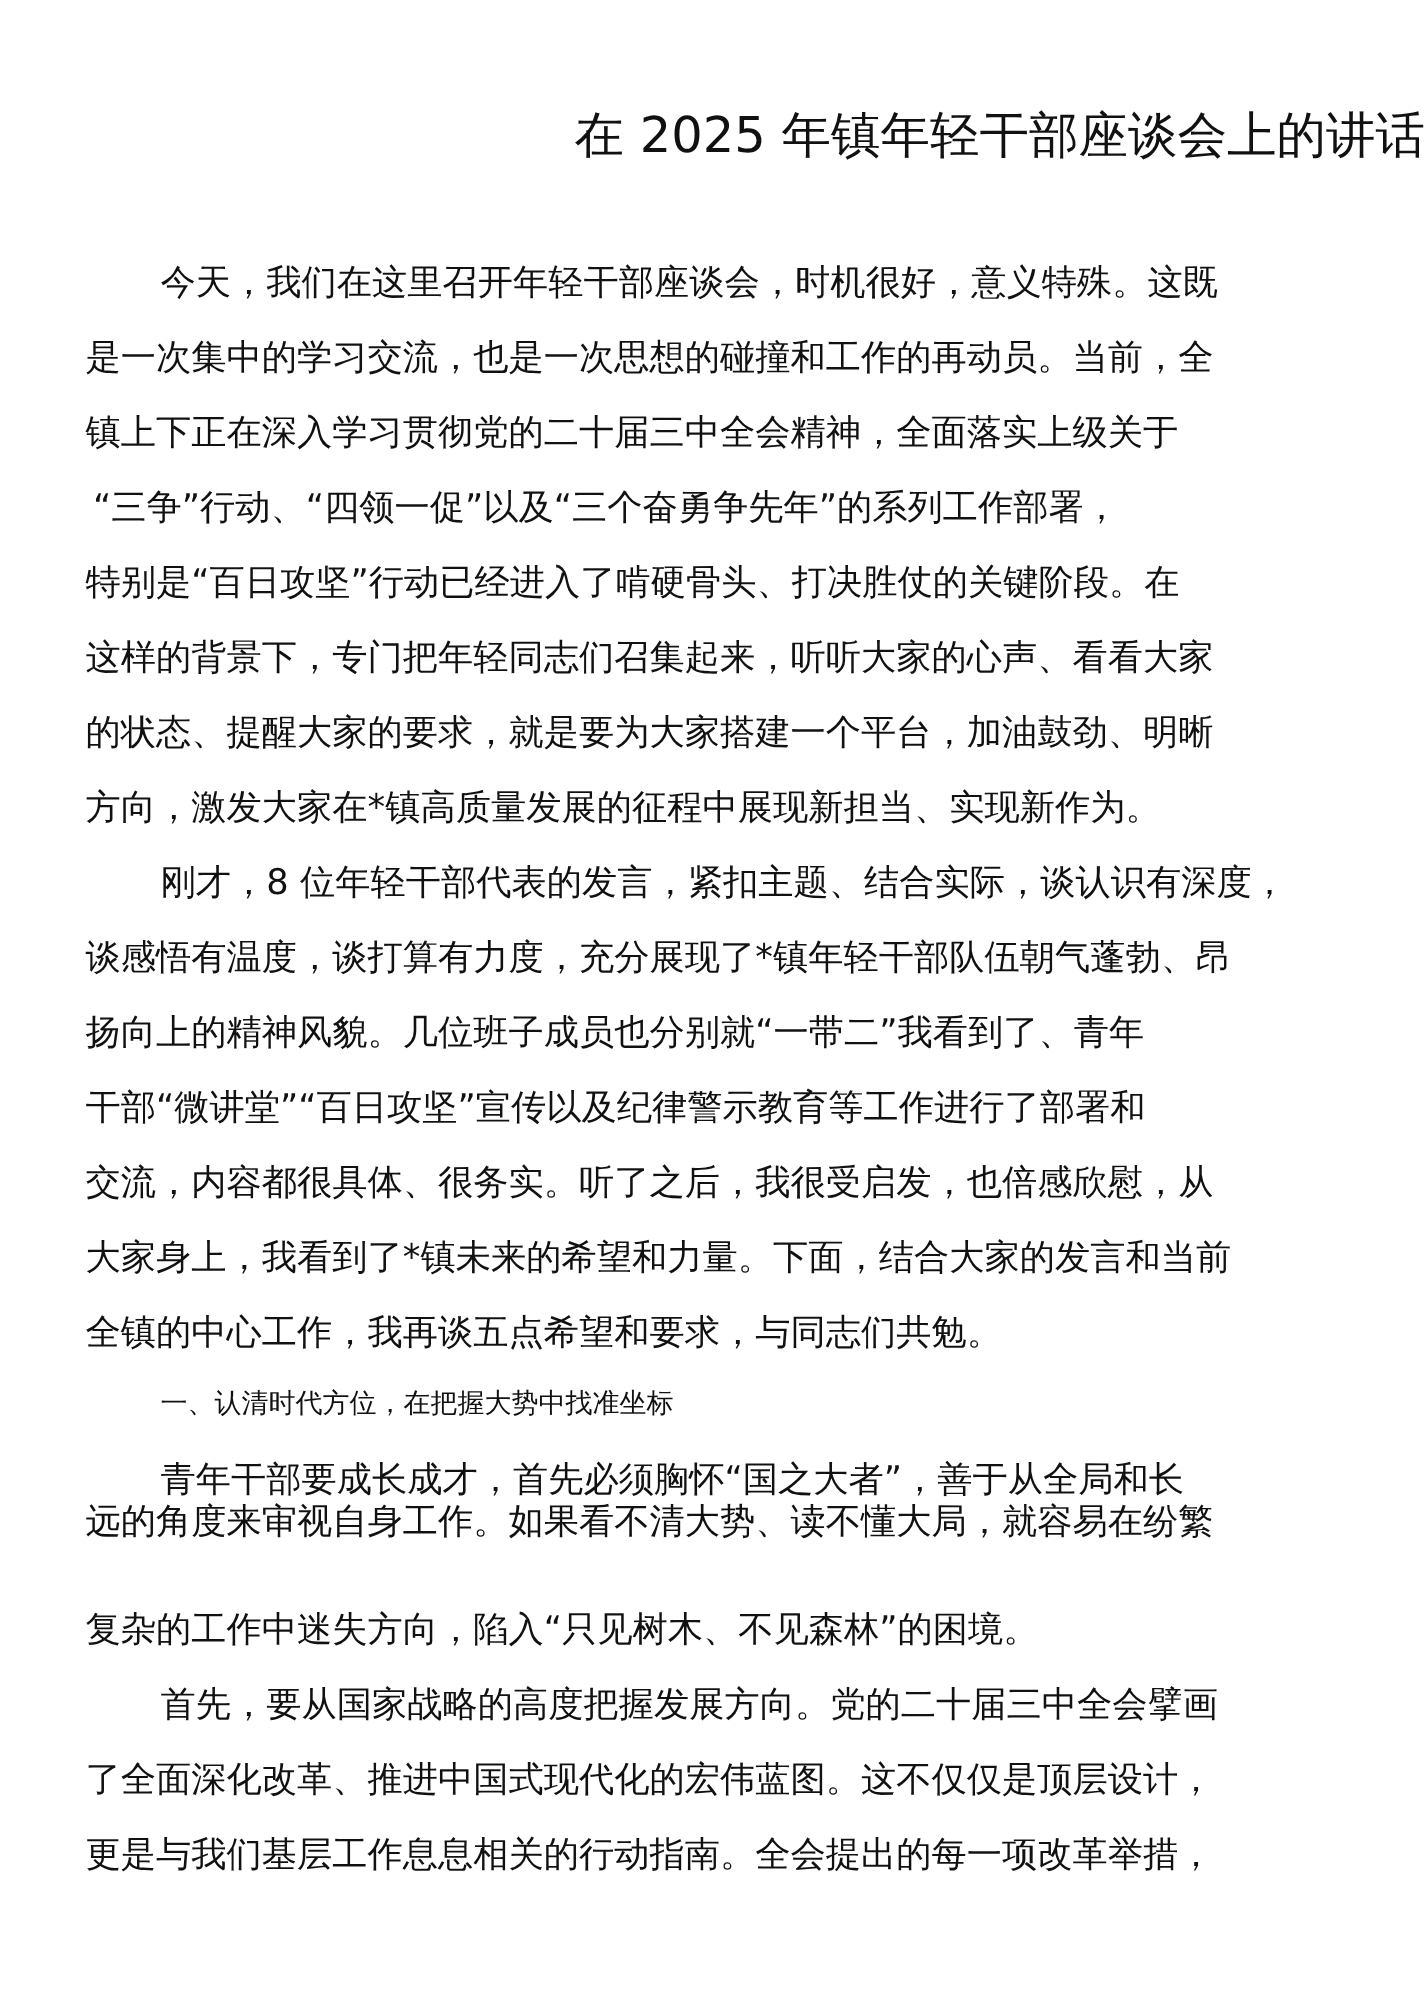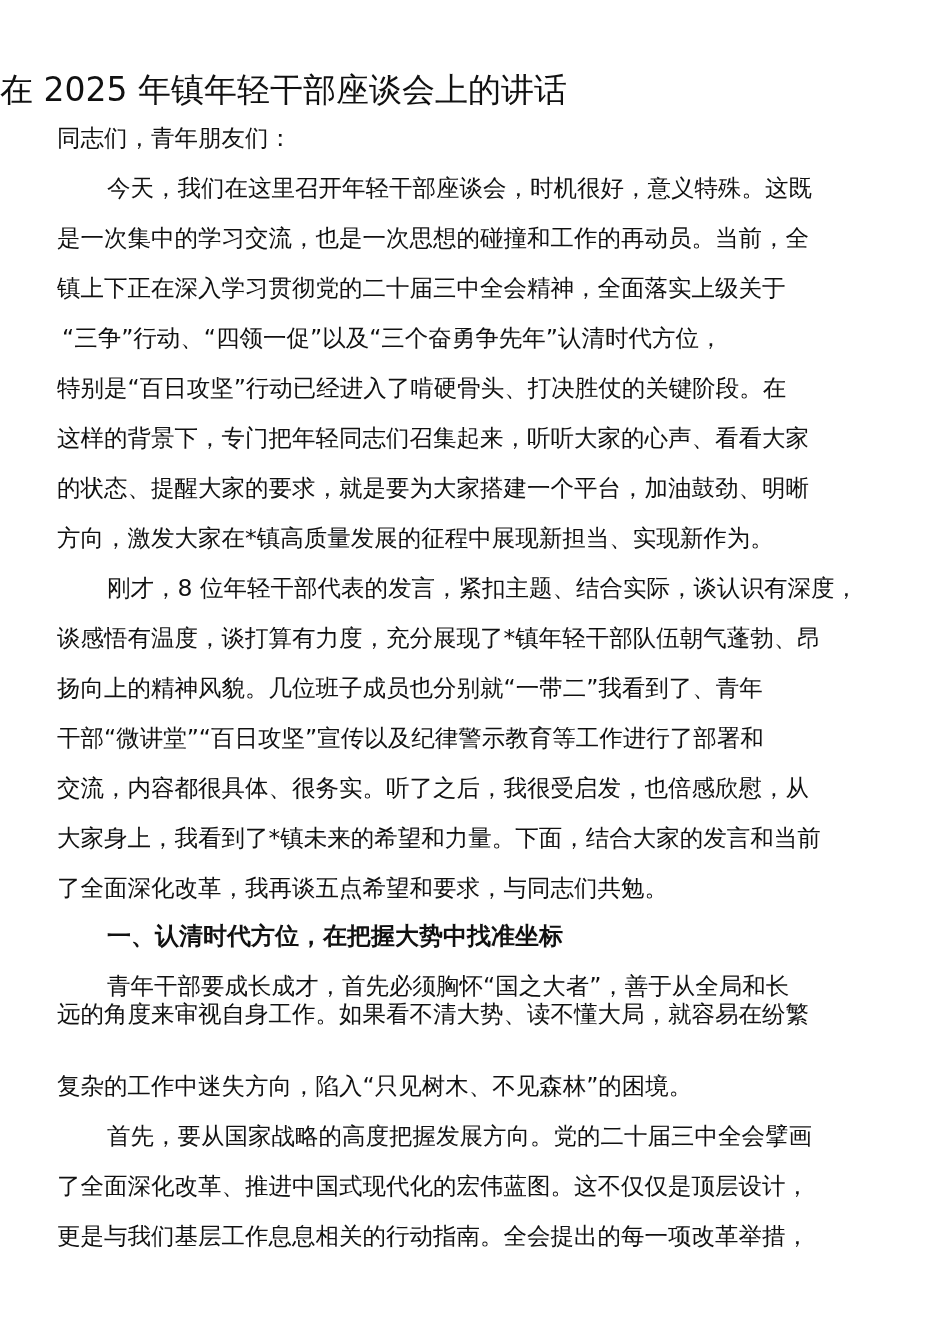--- a/index.html
+++ b/index.html
@@ -18,60 +18,59 @@
       position: relative;
       width: 950px;
       height: 1344px;
       background: #ffffff;
     }
     .title {
       position: absolute;
       left: 0;
       width: 950px;
       top: 68px;
-      text-align: left;
+      text-align: right;
       font-size: 33px;
       line-height: 44px;
       white-space: nowrap;
       letter-spacing: 0px;
     }
     .line {
       position: absolute;
       left: 57px;
       font-size: 23.5px;
       line-height: 30px;
       white-space: nowrap;
     }
     .indent { left: 107px; text-align: center; }
-    .heading { font-size: 24px; font-weight: bold; }
+    .heading { font-size: 18px; }
   </style>
 </head>
 <body>
 
 <div class="page">
   <div class="title">在 2025 年镇年轻干部座谈会上的讲话</div>
 
-  <div class="line" style="top:123px">同志们，青年朋友们：</div>
 
   <div class="line indent" style="top:173px">今天，我们在这里召开年轻干部座谈会，时机很好，意义特殊。这既</div>
   <div class="line" style="top:223px">是一次集中的学习交流，也是一次思想的碰撞和工作的再动员。当前，全</div>
   <div class="line" style="top:273px">镇上下正在深入学习贯彻党的二十届三中全会精神，全面落实上级关于</div>
-  <div class="line" style="top:323px;left:62px">“三争”行动、“四领一促”以及“三个奋勇争先年”认清时代方位，</div>
+  <div class="line" style="top:323px;left:62px">“三争”行动、“四领一促”以及“三个奋勇争先年”的系列工作部署，</div>
   <div class="line" style="top:373px">特别是“百日攻坚”行动已经进入了啃硬骨头、打决胜仗的关键阶段。在</div>
   <div class="line" style="top:423px">这样的背景下，专门把年轻同志们召集起来，听听大家的心声、看看大家</div>
   <div class="line" style="top:473px">的状态、提醒大家的要求，就是要为大家搭建一个平台，加油鼓劲、明晰</div>
   <div class="line" style="top:523px">方向，激发大家在*镇高质量发展的征程中展现新担当、实现新作为。</div>
 
   <div class="line indent" style="top:573px">刚才，8 位年轻干部代表的发言，紧扣主题、结合实际，谈认识有深度，</div>
   <div class="line" style="top:623px">谈感悟有温度，谈打算有力度，充分展现了*镇年轻干部队伍朝气蓬勃、昂</div>
   <div class="line" style="top:673px">扬向上的精神风貌。几位班子成员也分别就“一带二”我看到了、青年</div>
   <div class="line" style="top:723px">干部“微讲堂”“百日攻坚”宣传以及纪律警示教育等工作进行了部署和</div>
   <div class="line" style="top:773px">交流，内容都很具体、很务实。听了之后，我很受启发，也倍感欣慰，从</div>
   <div class="line" style="top:823px">大家身上，我看到了*镇未来的希望和力量。下面，结合大家的发言和当前</div>
-  <div class="line" style="top:873px">了全面深化改革，我再谈五点希望和要求，与同志们共勉。</div>
+  <div class="line" style="top:873px">全镇的中心工作，我再谈五点希望和要求，与同志们共勉。</div>
 
   <div class="line indent heading" style="top:921px">一、认清时代方位，在把握大势中找准坐标</div>
 
   <div class="line indent" style="top:971px">青年干部要成长成才，首先必须胸怀“国之大者”，善于从全局和长</div>
   <div class="line" style="top:999px">远的角度来审视自身工作。如果看不清大势、读不懂大局，就容易在纷繁</div>
   <div class="line" style="top:1071px">复杂的工作中迷失方向，陷入“只见树木、不见森林”的困境。</div>
 
   <div class="line indent" style="top:1121px">首先，要从国家战略的高度把握发展方向。党的二十届三中全会擘画</div>
   <div class="line" style="top:1171px">了全面深化改革、推进中国式现代化的宏伟蓝图。这不仅仅是顶层设计，</div>
   <div class="line" style="top:1221px">更是与我们基层工作息息相关的行动指南。全会提出的每一项改革举措，</div>

